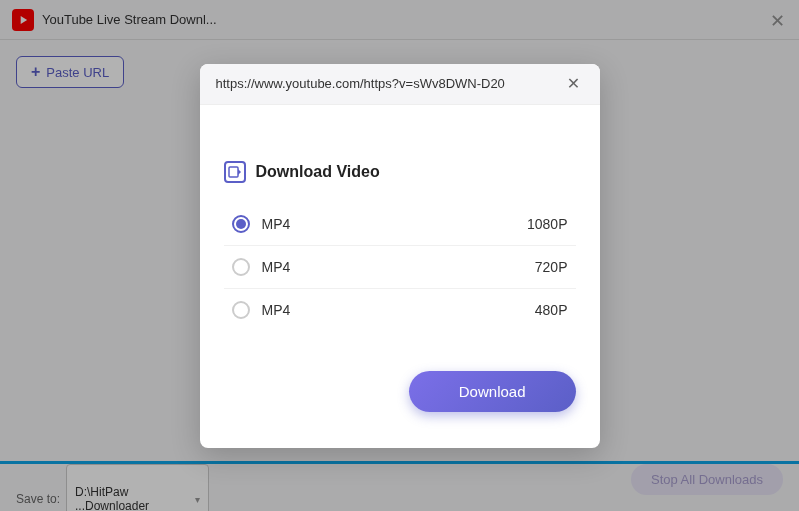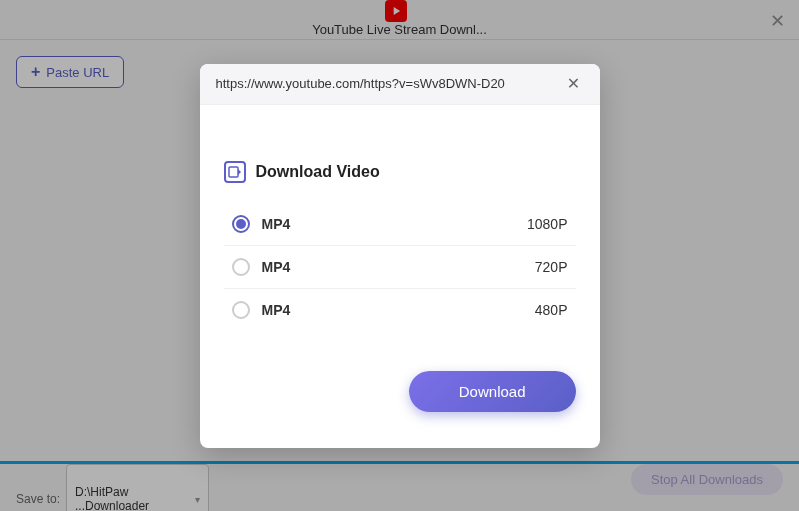--- a/index.html
+++ b/index.html
@@ -24,21 +24,20 @@
 
     
     .title-bar {
       height: 40px;
       background: #f5f5f7;
       display: flex;
       align-items: center;
       padding: 0 12px;
       border-bottom: 1px solid #ddd;
       flex-shrink: 0;
-      flex-direction: column;
     }
 
     .title-bar-logo {
       width: 22px;
       height: 22px;
       background: #ff0000;
       border-radius: 4px;
       display: flex;
       align-items: center;
       justify-content: center;
@@ -254,21 +253,20 @@
       width: 10px;
       height: 10px;
       border-radius: 50%;
       background: #5b5fc7;
     }
 
     .format-name {
       flex: 1;
       font-size: 14px;
       color: #333;
-      font-weight: bold;
     }
 
     .format-quality {
       font-size: 14px;
       color: #333;
     }
 
     
     .modal-footer {
       display: flex;

